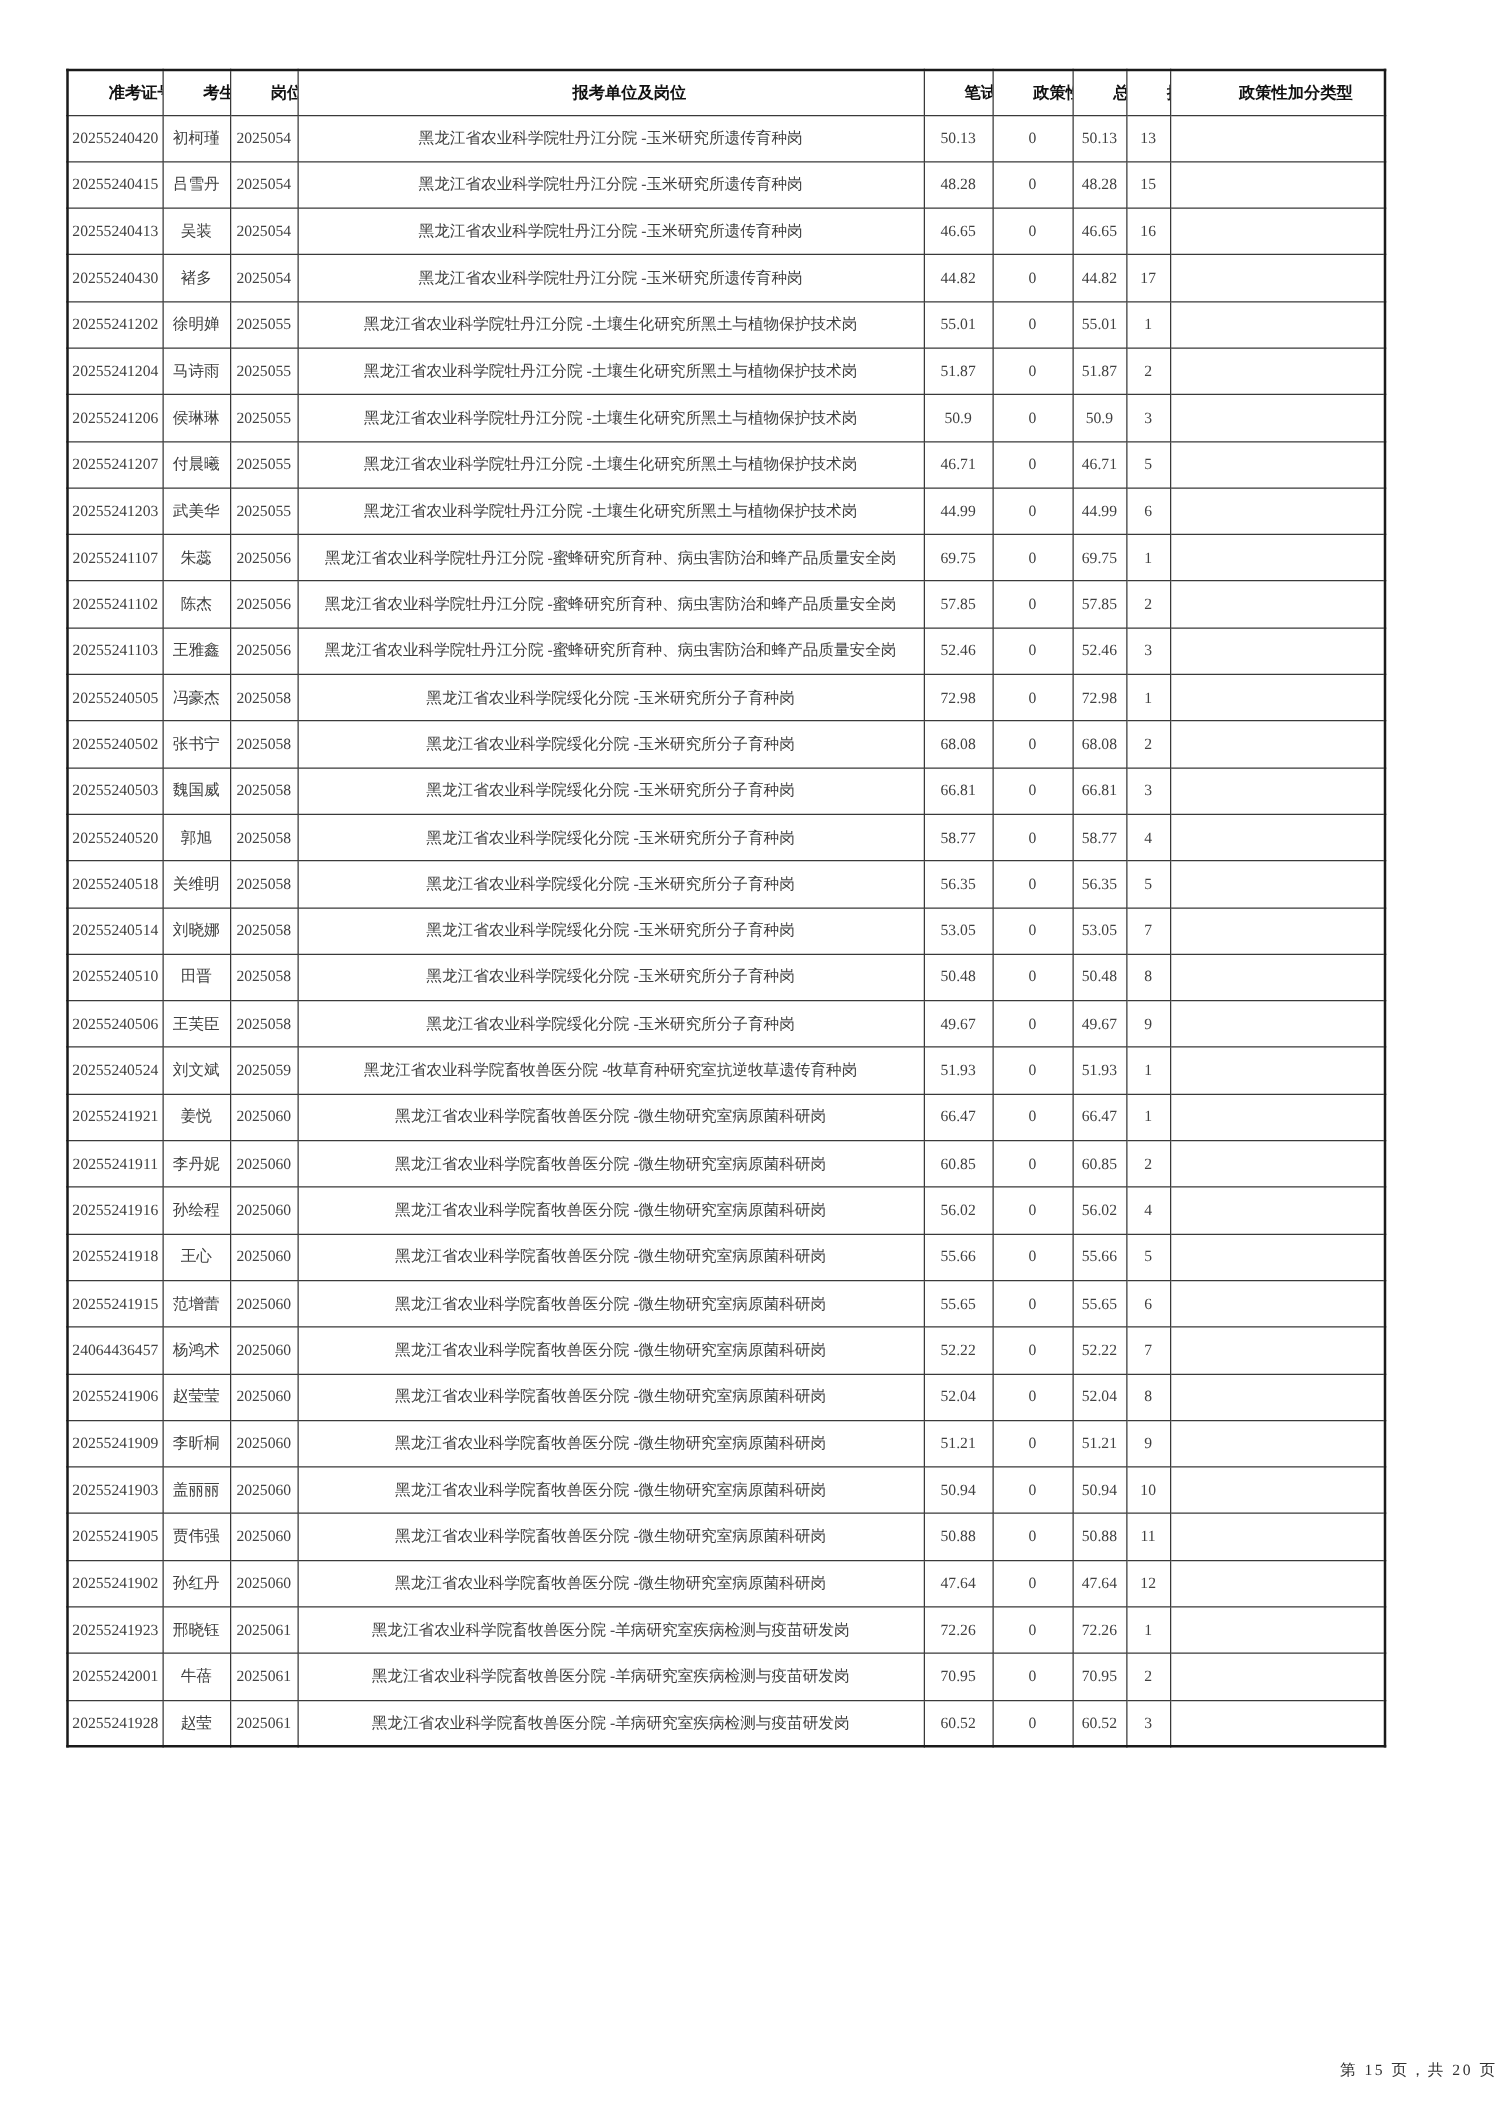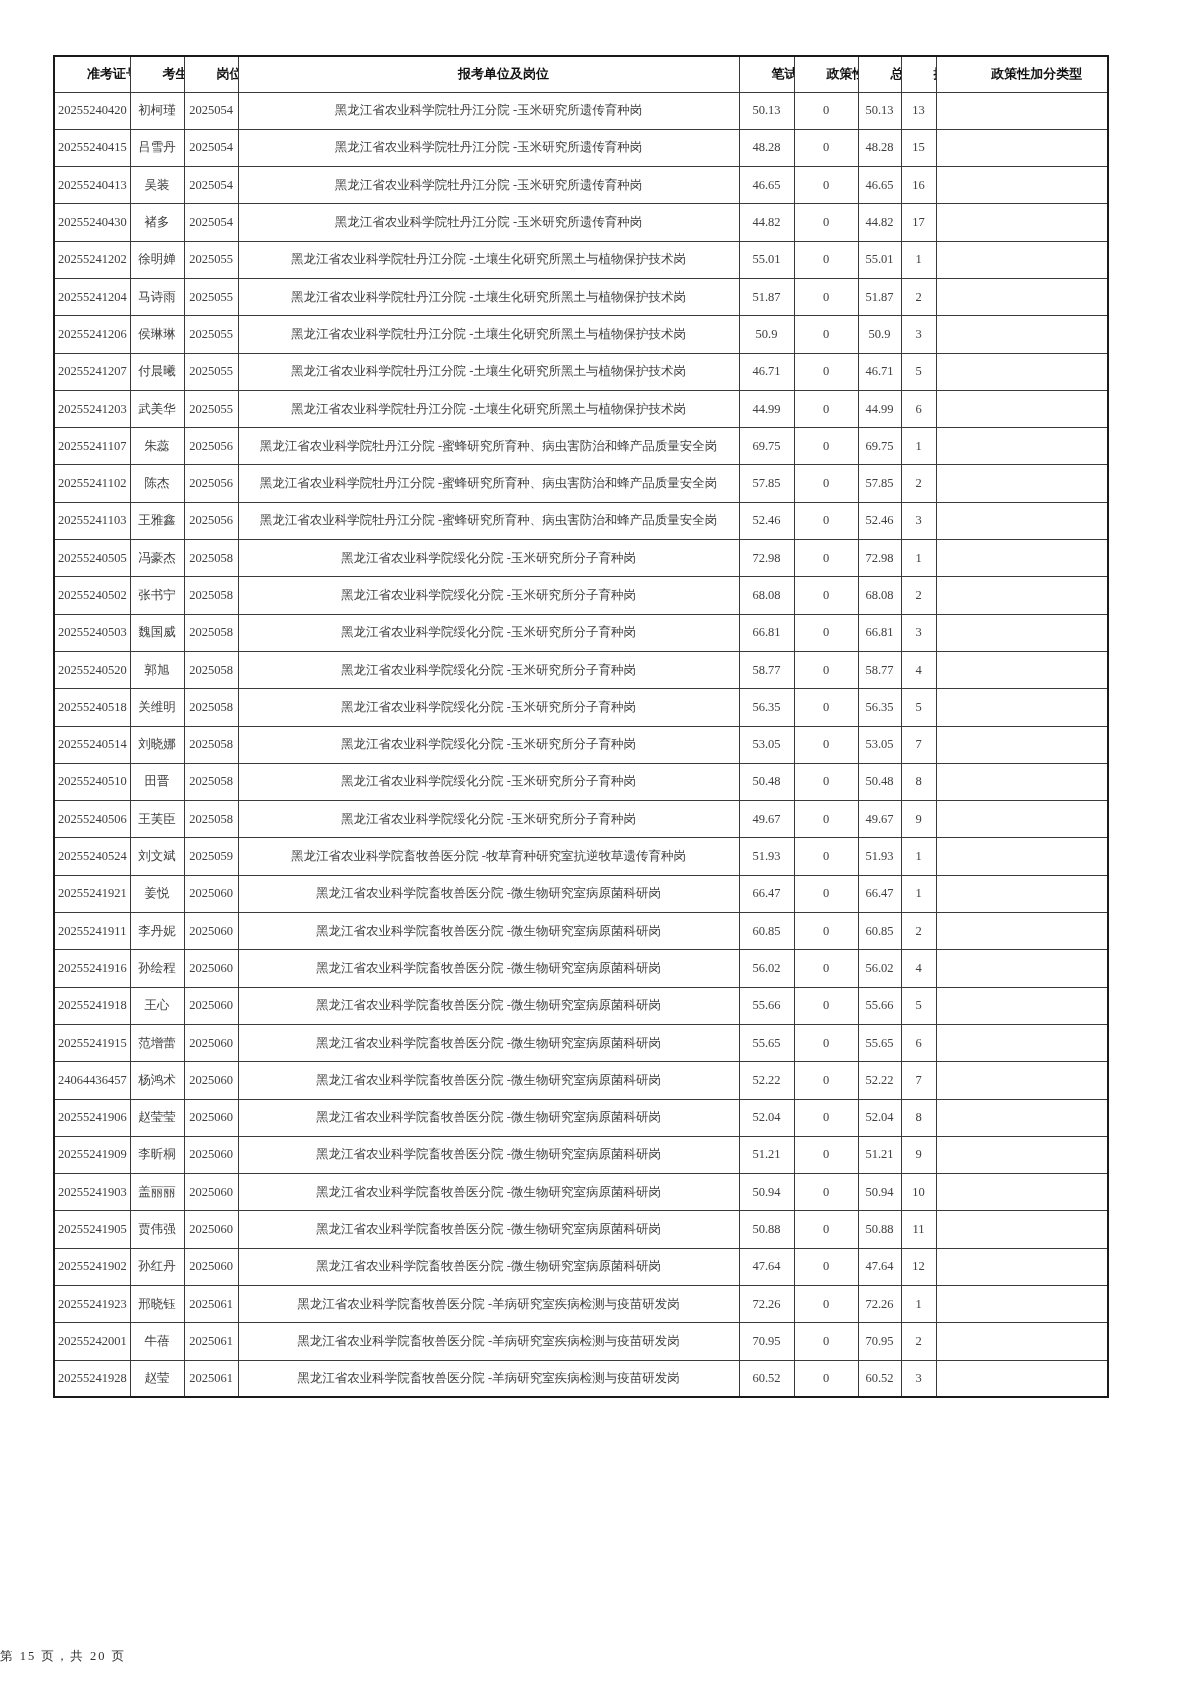--- a/index.html
+++ b/index.html
@@ -58,21 +58,21 @@
   .col4 { width: 55px; }
   .col5 { width: 64px; }
   .col6 { width: 43px; }
   .col7 { width: 30px; }
   .col8 { width: 172px; margin-left: 28px; }
   .page-footer {
     position: absolute;
     left: 0;
     top: 1648px;
     width: 100%;
-    text-align: left;
+    text-align: right;
     font-size: 12.5px;
     color: #2f2f2f;
     letter-spacing: 2px;
   }
 </style>
 </head>
 <body>
 
 <div class="page">
   <div class="table-wrap">

